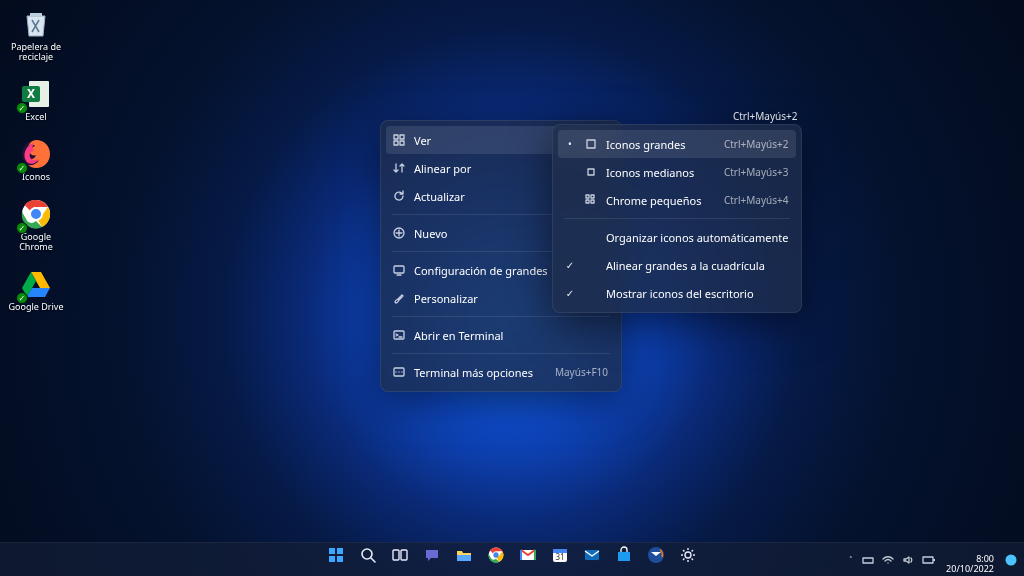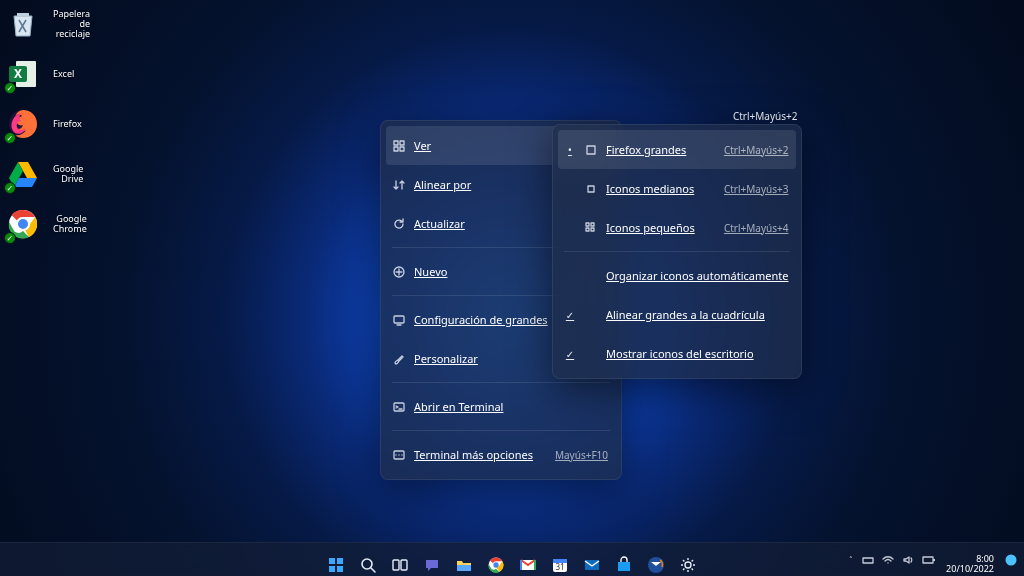--- a/index.html
+++ b/index.html
@@ -5,59 +5,59 @@
   * { margin:0; padding:0; box-sizing:border-box; font-family: "Segoe UI", system-ui, sans-serif; }
   html,body { width:1024px; height:576px; overflow:hidden; }
   body {
     background: radial-gradient(circle at 50% 55%, #1876ff 0%, #0e49c6 18%, #0a2a78 34%, #061a47 48%, #04122e 65%, #030b1d 100%);
     position:relative;
     color:#fff;
     font-size:11px;
   }
   
   .desktop-icons { position:absolute; top:6px; left:6px; display:flex; flex-direction:column; gap:14px; }
-  .dicon { width:60px; display:flex; flex-direction:row; align-items:center; gap:13px; text-align:right; cursor:pointer; }
+  .dicon { width:60px; display:flex; flex-direction:column; align-items:center; gap:0; text-align:center; cursor:pointer; }
   .dicon .glyph { width:36px; height:36px; display:flex; align-items:center; justify-content:center; position:relative; }
   .dicon .label { font-size:9px; line-height:10px; text-shadow:0 1px 2px rgba(0,0,0,.7); }
   .badge { position:absolute; bottom:-2px; left:-2px; width:12px; height:12px; background:#0a8a0a; border-radius:50%; border:1px solid #012; }
   .badge::after { content:"✓"; color:#fff; font-size:8px; position:absolute; left:1.5px; top:-1px; }
 
   
   .ctxmenu {
     position:absolute;
     background:rgba(30,45,75,.78);
     backdrop-filter:blur(16px);
     border:1px solid rgba(255,255,255,.08);
     border-radius:8px;
     box-shadow:0 10px 40px rgba(0,0,0,.5);
     padding:5px;
     min-width:166px;
   }
   .ctxrow {
-    display:flex; align-items:center; height:39px; border-radius:4px;
-    padding:0 8px 0 6px; cursor:pointer; gap:8px; white-space:nowrap;text-decoration:underline;
+    display:flex; align-items:center; height:28px; border-radius:4px;
+    padding:0 8px 0 6px; cursor:pointer; gap:8px; white-space:nowrap;
   }
   .ctxrow:hover, .ctxrow.active { background:rgba(255,255,255,.10); }
   .ctxicon { width:14px; height:14px; display:flex; align-items:center; justify-content:center; opacity:.85; flex:0 0 14px; }
   .ctxlabel { flex:1; font-size:11px; }
   .ctxshortcut { font-size:10px; opacity:.6; margin-left:14px; }
   .ctxchevron { opacity:.7; font-size:10px; margin-left:10px; }
   .ctxsep { height:1px; background:rgba(255,255,255,.10); margin:4px 6px; }
   .ctxcheck { width:12px; flex:0 0 12px; text-align:center; font-size:10px; opacity:.9; }
   .submenu-hint { position:absolute; top:-16px; right:4px; font-size:10px; opacity:.85; }
 
   
   .taskbar {
     position:absolute; bottom:0; left:0; right:0; height:34px;
     background:rgba(20,30,55,.72); backdrop-filter:blur(20px);
     border-top:1px solid rgba(255,255,255,.05);
     display:flex; align-items:center;
   }
   .tb-center { position:absolute; left:50%; transform:translateX(-50%); display:flex; gap:4px; }
-  .tb-item { width:28px; height:28px; display:flex; align-items:flex-end; justify-content:center; border-radius:4px; cursor:pointer;text-decoration:underline; }
+  .tb-item { width:28px; height:28px; display:flex; align-items:flex-start; justify-content:center; border-radius:4px; cursor:pointer;text-decoration:underline; }
   .tb-right { position:absolute; right:6px; display:flex; align-items:center; gap:10px; font-size:9px; }
   .tb-tray { display:flex; gap:8px; align-items:center; opacity:.85; }
   .tb-clock { text-align:right; line-height:10px;margin-top:8px; }
 
   svg { display:block; }
   .stroke { stroke:#e6ecf7; stroke-width:1.3; fill:none; stroke-linecap:round; stroke-linejoin:round; }
 </style>
 </head>
 <body>
 
@@ -87,47 +87,47 @@
   </div>
   <div class="dicon">
     <div class="glyph">
       <svg width="34" height="34" viewBox="0 0 34 34">
           <circle cx="17" cy="17" r="14" fill="#20123a"></circle>
           <path d="M17 3c8 0 14 6 14 14s-6 14-14 14c-3 0-6-1-8-3 4 1 9-1 11-5-2 2-6 2-8-1 2 0 4-1 5-4-2 1-5 0-6-2 0-3 2-6 5-7-2-2-5-2-7 0 2-4 5-6 8-6z" fill="#ff7139"></path>
           <path d="M6 22c-2-7 2-14 9-16-2 3-2 6 0 8-3 0-5 3-4 6 1 3 5 4 8 2-1 4-6 6-10 4-1-1-2-2-3-4z" fill="#ff3b84"></path>
         </svg>
       <div class="badge"></div>
     </div>
-    <div class="label">Firefox</div>
-  </div>
-  <div class="dicon">
-    <div class="glyph">
-      <svg width="34" height="34" viewBox="0 0 34 34">
-          <path d="M12 5h10l9 16h-10z" fill="#ffba00"></path>
-          <path d="M3 21l9-16 5 9-9 16z" fill="#00ac47"></path>
-          <path d="M8 30l5-9h18l-5 9z" fill="#2684fc"></path>
-        </svg>
-      <div class="badge"></div>
-    </div>
-    <div class="label">Google Drive</div>
+    <div class="label">Iconos</div>
   </div>
   <div class="dicon">
     <div class="glyph">
       <svg width="34" height="34" viewBox="0 0 34 34">
           <circle cx="17" cy="17" r="14" fill="#fff"></circle>
           <path d="M17 3a14 14 0 0 1 12 7H17a7 7 0 0 0-6 3.5L5.5 8A14 14 0 0 1 17 3z" fill="#ea4335"></path>
           <path d="M29 10a14 14 0 0 1-6 20l-5.5-9.5A7 7 0 0 0 24 17l5-7z" fill="#fbbc05"></path>
           <path d="M23 30a14 14 0 0 1-20-15l5.5 9.5A7 7 0 0 0 17 24l6 6z" fill="#34a853"></path>
           <circle cx="17" cy="17" r="6" fill="#4285f4"></circle>
           <circle cx="17" cy="17" r="6" fill="none" stroke="#fff" stroke-width="2"></circle>
         </svg>
       <div class="badge"></div>
     </div>
     <div class="label">Google Chrome</div>
   </div>
+  <div class="dicon">
+    <div class="glyph">
+      <svg width="34" height="34" viewBox="0 0 34 34">
+          <path d="M12 5h10l9 16h-10z" fill="#ffba00"></path>
+          <path d="M3 21l9-16 5 9-9 16z" fill="#00ac47"></path>
+          <path d="M8 30l5-9h18l-5 9z" fill="#2684fc"></path>
+        </svg>
+      <div class="badge"></div>
+    </div>
+    <div class="label">Google Drive</div>
+  </div>
 </div>
 
 <div class="ctxmenu" id="menu1" style="left:380px; top:120px;">
     <div class="ctxrow active">
       <span class="ctxicon">
         <svg width="14" height="14" viewBox="0 0 14 14">
           <rect x="2" y="2" width="4" height="4" class="stroke"></rect>
           <rect x="8" y="2" width="4" height="4" class="stroke"></rect>
           <rect x="2" y="8" width="4" height="4" class="stroke"></rect>
           <rect x="8" y="8" width="4" height="4" class="stroke"></rect>
@@ -207,21 +207,21 @@
 
 <div class="ctxmenu" id="menu2" style="left:552px; top:124px; min-width:210px;">
   <div class="submenu-hint">Ctrl+Mayús+2</div>
 <div class="ctxrow active">
       <span class="ctxcheck">•</span>
       <span class="ctxicon">
         <svg width="14" height="14" viewBox="0 0 14 14">
           <rect x="3" y="3" width="8" height="8" class="stroke"></rect>
         </svg>
       </span>
-      <span class="ctxlabel">Firefox grandes</span>
+      <span class="ctxlabel">Iconos grandes</span>
       <span class="ctxshortcut">Ctrl+Mayús+2</span>
     </div>
     <div class="ctxrow">
       <span class="ctxcheck"></span>
       <span class="ctxicon">
         <svg width="14" height="14" viewBox="0 0 14 14">
           <rect x="4" y="4" width="6" height="6" class="stroke"></rect>
         </svg>
       </span>
       <span class="ctxlabel">Iconos medianos</span>
@@ -230,21 +230,21 @@
     <div class="ctxrow">
       <span class="ctxcheck"></span>
       <span class="ctxicon">
         <svg width="14" height="14" viewBox="0 0 14 14">
           <rect x="2" y="2" width="3" height="3" class="stroke"></rect>
           <rect x="7" y="2" width="3" height="3" class="stroke"></rect>
           <rect x="2" y="7" width="3" height="3" class="stroke"></rect>
           <rect x="7" y="7" width="3" height="3" class="stroke"></rect>
         </svg>
       </span>
-      <span class="ctxlabel">Iconos pequeños</span>
+      <span class="ctxlabel">Chrome pequeños</span>
       <span class="ctxshortcut">Ctrl+Mayús+4</span>
     </div>
     <div class="ctxsep"></div>
     <div class="ctxrow">
       <span class="ctxcheck"></span>
       <span class="ctxicon"></span>
       <span class="ctxlabel">Organizar iconos automáticamente</span>
     </div>
     <div class="ctxrow">
       <span class="ctxcheck">✓</span>

